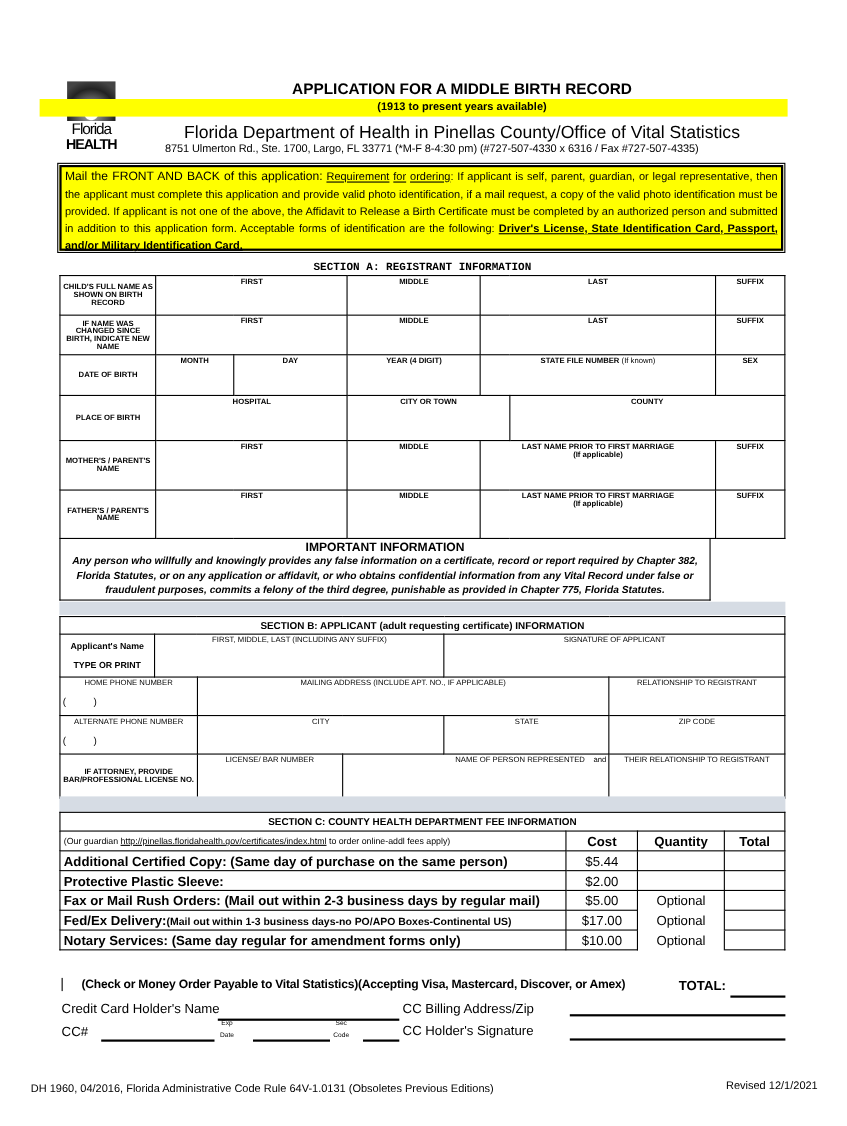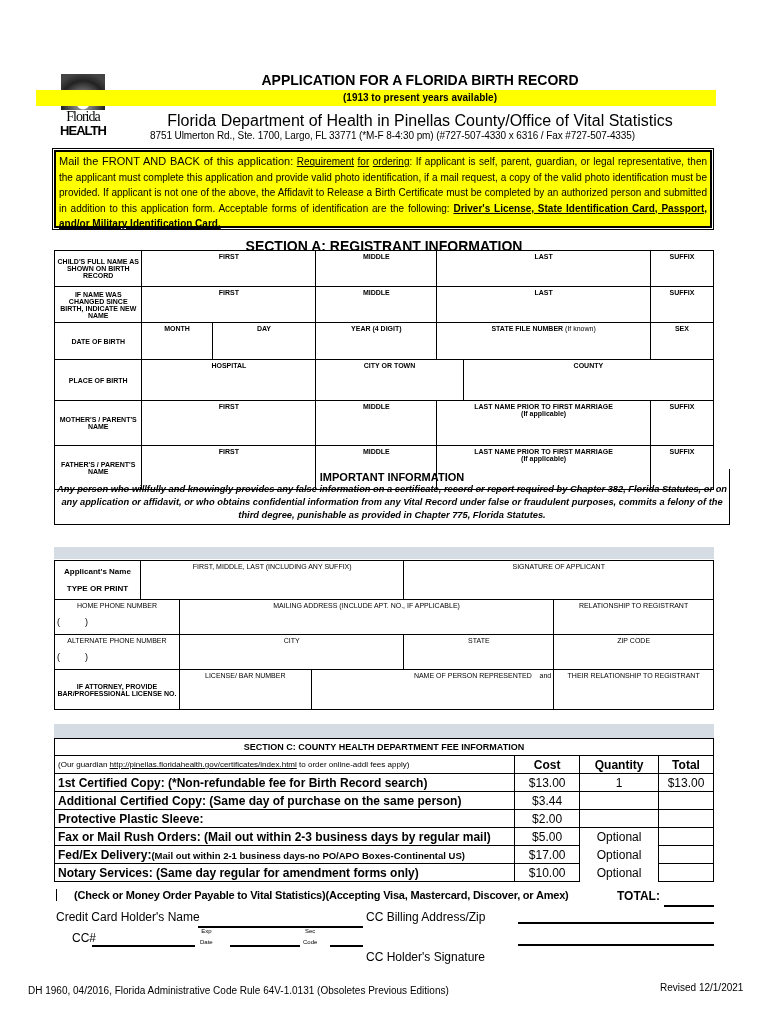--- a/index.html
+++ b/index.html
@@ -15,39 +15,39 @@
   .fee td { border:1px solid #000; font-family:"Liberation Sans", sans-serif; font-size:12px; padding:0 3px; height:17px; }
   .fee td.desc { font-weight:bold; text-align:left; }
   .fee td.num { text-align:center; }
   .line { border-bottom:2px solid #000; position:absolute; }
 </style>
 </head>
 <body>
 
 <div class="abs" style="left:54px;top:74px;width:58px;height:68px;">
   <div style="width:44px;height:36px;margin:0 auto;background:radial-gradient(circle at 50% 80%, #fff 0 6px, #888 7px, #222 22px, #444 30px);"></div>
-  <div style="font-family:Liberation Serif, serif;font-size:14px;line-height:14px;text-align:center;letter-spacing:-1px;">Florida</div>
+  <div style="font-family:Liberation Sans, sans-serif;font-size:14px;line-height:14px;text-align:center;letter-spacing:-1px;">Florida</div>
   <div style="font-family:'Liberation Sans',sans-serif;font-size:13px;line-height:13px;font-weight:bold;text-align:center;letter-spacing:-1px;">HEALTH</div>
 </div>
 
-<div class="abs c b" style="left:120px;top:72px;width:600px;font-size:14px;">APPLICATION FOR A FLORIDA BIRTH RECORD</div>
+<div class="abs c b" style="left:120px;top:72px;width:600px;font-size:14px;">APPLICATION FOR A MIDDLE BIRTH RECORD</div>
 <div class="abs" style="left:36px;top:90px;width:680px;height:16px;background:#ffff00;"></div>
 <div class="abs c b" style="left:120px;top:92px;width:600px;font-size:10px;">(1913 to present years available)</div>
 <div class="abs c" style="left:120px;top:112px;width:600px;font-size:16px;">Florida Department of Health in Pinellas County/Office of Vital Statistics</div>
 <div class="abs" style="left:150px;top:130px;width:570px;font-size:10px;letter-spacing:-0.1px;">8751 Ulmerton Rd., Ste. 1700, Largo, FL 33771 (*M-F 8-4:30 pm) (#727-507-4330 x 6316 / Fax #727-507-4335)</div>
 
 <div class="abs" style="left:54px;top:150px;width:658px;height:78px;background:#ffff00;border:2px solid #000;outline:1px solid #000;outline-offset:1px;padding:2px 3px;font-size:10px;line-height:15.5px;box-sizing:border-box;text-align:justify;">
   <span style="font-size:11px;">Mail the FRONT AND BACK of this application:</span>
   <span style="text-decoration:underline;">Requirement</span>
   <span style="text-decoration:underline;">for</span>
   <span style="text-decoration:underline;">ordering</span><span>: If applicant is self, parent, guardian, or legal representative, then the applicant must complete this application and provide valid photo identification, if a mail request, a copy of the valid photo identification must be provided.  If applicant is not one of the above, the Affidavit to Release a Birth Certificate must be completed by an authorized person and submitted in addition to this application form.  Acceptable forms of identification are the following:</span>
   <span class="b" style="text-decoration:underline;">Driver's License, State Identification Card, Passport, and/or Military Identification Card.</span>
 </div>
 
-<div class="abs c b" style="left:54px;top:238px;width:660px;font-size:14px;">SECTION A:  REGISTRANT INFORMATION</div>
+<div class="abs c b" style="left:54px;top:238px;width:660px;font-size:10px;font-family:Liberation Mono, monospace;">SECTION A:  REGISTRANT INFORMATION</div>
 
 <table class="abs grid" style="left:54px;top:250px;width:660px;">
   <colgroup>
     <col style="width:86px">
       <col style="width:69px">
       <col style="width:102px">
       <col style="width:119px">
       <col style="width:26px">
       <col style="width:184px">
       <col style="width:62px">
@@ -97,36 +97,39 @@
     <td>MIDDLE</td>
     <td colspan="2">
           <div>LAST NAME PRIOR TO FIRST MARRIAGE</div>
           <div style="text-transform:none;">(If applicable)</div>
         </td>
     <td>SUFFIX</td>
   </tr>
 </tbody>
   </table>
 
-<div class="abs" style="left:54px;top:469px;width:676px;height:56px;border:1px solid #000;box-sizing:border-box;border-top:none;">
+<div class="abs" style="left:54px;top:490px;width:592px;height:56px;border:1px solid #000;box-sizing:border-box;border-top:none;">
   <div class="c b" style="font-size:11px;margin-top:2px;">IMPORTANT INFORMATION</div>
   <div class="c b" style="font-size:9.3px;font-style:italic;line-height:13px;">Any person who willfully and knowingly provides any false information on a certificate, record or report required by Chapter 382, Florida Statutes, or on any application or affidavit, or who obtains confidential information from any Vital Record under false or fraudulent purposes, commits a felony of the third degree, punishable as provided in Chapter 775, Florida Statutes.</div>
 </div>
 <div class="abs shade" style="left:54px;top:547px;width:660px;height:12px;"></div>
 
 <table class="abs grid" style="left:54px;top:560px;width:660px;">
   <colgroup>
     <col style="width:86px">
       <col style="width:39px">
       <col style="width:132px">
       <col style="width:93px">
       <col style="width:150px">
       <col style="width:160px">
   </colgroup>
   <tbody>
+      <tr style="height:16px;">
+    <td colspan="6" class="rowhead" style="font-size:9px;padding:2px;">SECTION B:  APPLICANT (adult requesting certificate) INFORMATION</td>
+  </tr>
   <tr style="height:36px;">
     <td class="rowhead" style="font-size:8px;text-transform:none;line-height:17px;">
           <div>Applicant's Name</div>
           <div>TYPE OR PRINT</div>
         </td>
     <td colspan="3" class="lbl-n" style="font-weight:normal;">FIRST, MIDDLE, LAST (INCLUDING ANY SUFFIX)</td>
     <td colspan="2" style="font-weight:normal;">SIGNATURE OF APPLICANT</td>
   </tr>
   <tr style="height:35px;">
     <td colspan="2" style="font-weight:normal;text-align:center;position:relative;">
@@ -165,45 +168,39 @@
         <col style="width:55px">
       </colgroup>
     <tbody>
         <tr>
       <td style="font-size:8px;"><span>(Our guardian </span><span style="text-decoration:underline;">http://pinellas.floridahealth.gov/certificates/index.html</span><span> to order online-addl fees apply)</span></td>
       <td class="num b">Cost</td>
       <td class="num b">Quantity</td>
       <td class="num b">Total</td>
     </tr>
     <tr>
-      <td class="desc">1st Certified Copy:  (*Non-refundable fee for Birth Record search)</td>
-      <td class="num">$13.00</td>
-      <td class="num">1</td>
-      <td class="num">$13.00</td>
-    </tr>
-    <tr>
       <td class="desc">Additional Certified Copy:  (Same day of purchase on the same person)</td>
-      <td class="num">$3.44</td>
+      <td class="num">$5.44</td>
       <td class="num"></td>
       <td class="num"></td>
     </tr>
     <tr>
       <td class="desc">Protective Plastic Sleeve:</td>
       <td class="num">$2.00</td>
       <td class="num"></td>
       <td class="num"></td>
     </tr>
     <tr>
       <td class="desc">Fax or Mail Rush Orders:  (Mail out within 2-3 business days by regular mail)</td>
       <td class="num">$5.00</td>
       <td class="num" style="border-top:none;border-bottom:none;">Optional</td>
       <td class="num"></td>
     </tr>
     <tr>
-      <td class="desc"><span>Fed/Ex Delivery:</span><span style="font-size:9.5px;">(Mail out within 2-1 business days-no PO/APO Boxes-Continental US)</span></td>
+      <td class="desc"><span>Fed/Ex Delivery:</span><span style="font-size:9.5px;">(Mail out within 1-3 business days-no PO/APO Boxes-Continental US)</span></td>
       <td class="num">$17.00</td>
       <td class="num" style="border-top:none;border-bottom:none;">Optional</td>
       <td class="num"></td>
     </tr>
     <tr>
       <td class="desc">Notary Services:  (Same day regular for amendment forms only)</td>
       <td class="num">$10.00</td>
       <td class="num" style="border-top:none;border-bottom:none;">Optional</td>
       <td class="num"></td>
     </tr>
@@ -213,29 +210,29 @@
 
 <div class="abs b" style="left:56px;top:889px;font-size:11px;letter-spacing:-0.2px;border-left:1px solid #000;padding-left:17px;">(Check or Money Order Payable to Vital Statistics)(Accepting Visa, Mastercard, Discover, or Amex)</div>
 <div class="abs b" style="left:617px;top:889px;font-size:12px;">TOTAL:</div>
 <div class="line" style="left:664px;top:905px;width:50px;"></div>
 
 <div class="abs" style="left:56px;top:910px;font-size:12px;">Credit Card Holder's Name</div>
 <div class="line" style="left:198px;top:926px;width:165px;"></div>
 <div class="abs" style="left:366px;top:910px;font-size:12px;">CC Billing Address/Zip</div>
 <div class="line" style="left:518px;top:922px;width:196px;"></div>
 
-<div class="abs" style="left:72px;top:931px;font-size:12px;">CC#</div>
+<div class="abs" style="left:56px;top:931px;font-size:12px;">CC#</div>
 <div class="line" style="left:92px;top:945px;width:103px;"></div>
 <div class="abs c" style="left:200px;top:926px;font-size:6px;line-height:11px;">
     <div>Exp</div>
     <div>Date</div>
   </div>
 <div class="line" style="left:230px;top:945px;width:70px;"></div>
 <div class="abs c" style="left:303px;top:926px;font-size:6px;line-height:11px;">
     <div>Sec</div>
     <div>Code</div>
   </div>
 <div class="line" style="left:330px;top:945px;width:33px;"></div>
-<div class="abs" style="left:366px;top:950px;font-size:12px;">CC Holder's Signature</div>
+<div class="abs" style="left:366px;top:930px;font-size:12px;">CC Holder's Signature</div>
 <div class="line" style="left:518px;top:944px;width:196px;"></div>
 
 <div class="abs" style="left:28px;top:985px;font-size:10px;">DH 1960, 04/2016, Florida Administrative Code Rule 64V-1.0131 (Obsoletes Previous Editions)</div>
 <div class="abs" style="left:660px;top:982px;font-size:10px;">Revised 12/1/2021</div>
 
 </body></html>

